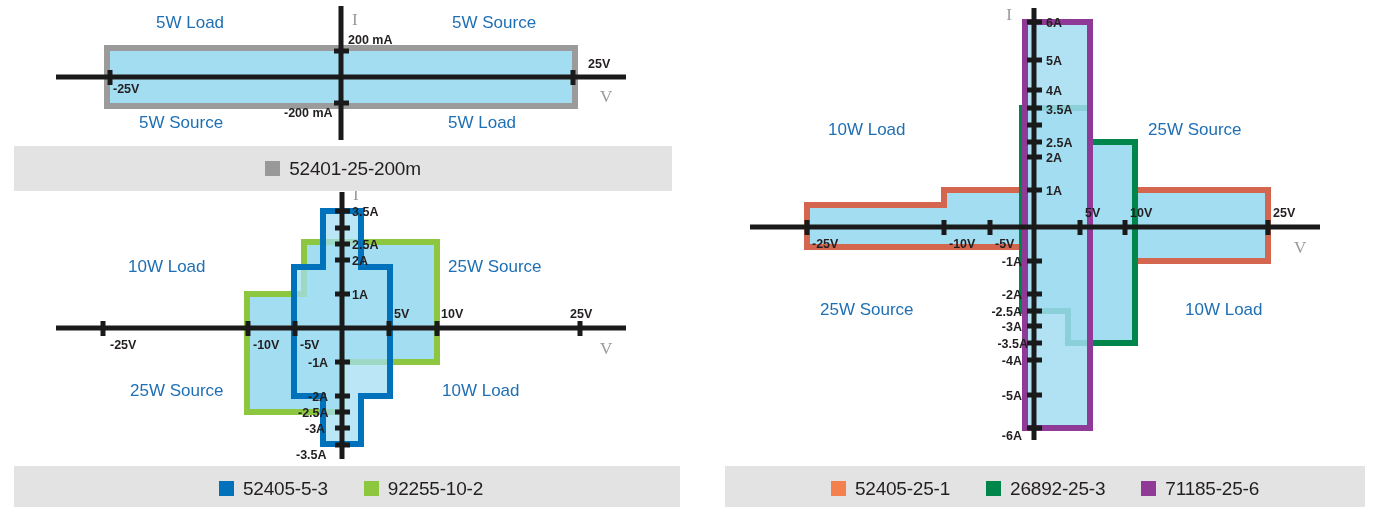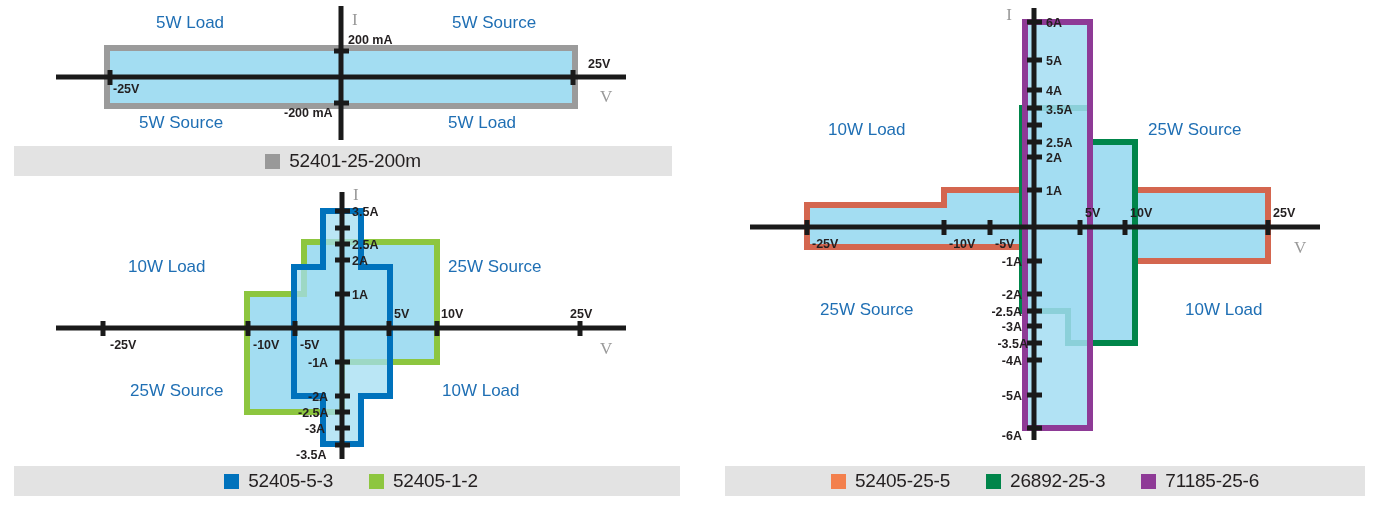--- a/index.html
+++ b/index.html
@@ -11,21 +11,21 @@
   .page{position:relative;width:1379px;height:507px;}
   .panel{position:absolute;top:0;height:507px;}
   .panel-left{left:0;width:690px;}
   .panel-right{left:690px;width:689px;}
 
   svg{display:block;}
 
   .legend{
     position:absolute;
     background:#e3e3e3;
-    height:30px;
+    height:45px;
     display:flex;
     align-items:center;
     justify-content:center;
   }
   .legend-item{
     display:flex;align-items:center;
     margin:0 18px;
   }
   .swatch{
     width:15px;height:15px;display:inline-block;margin-right:9px;
@@ -208,28 +208,28 @@
     </div>
   </div>
 
   <div class="legend" id="legend-bottom-left">
     <div class="legend-item">
       <span class="swatch" style="background:#0072bc"></span>
       <span class="legend-label">52405-5-3</span>
     </div>
     <div class="legend-item">
       <span class="swatch" style="background:#8dc63f"></span>
-      <span class="legend-label">52405-1-2</span>
+      <span class="legend-label">92255-10-2</span>
     </div>
   </div>
 
   <div class="legend" id="legend-bottom-right">
     <div class="legend-item">
       <span class="swatch" style="background:#f3804d"></span>
-      <span class="legend-label">52405-25-5</span>
+      <span class="legend-label">52405-25-1</span>
     </div>
     <div class="legend-item">
       <span class="swatch" style="background:#00854a"></span>
       <span class="legend-label">26892-25-3</span>
     </div>
     <div class="legend-item">
       <span class="swatch" style="background:#8e3a96"></span>
       <span class="legend-label">71185-25-6</span>
     </div>
   </div>

